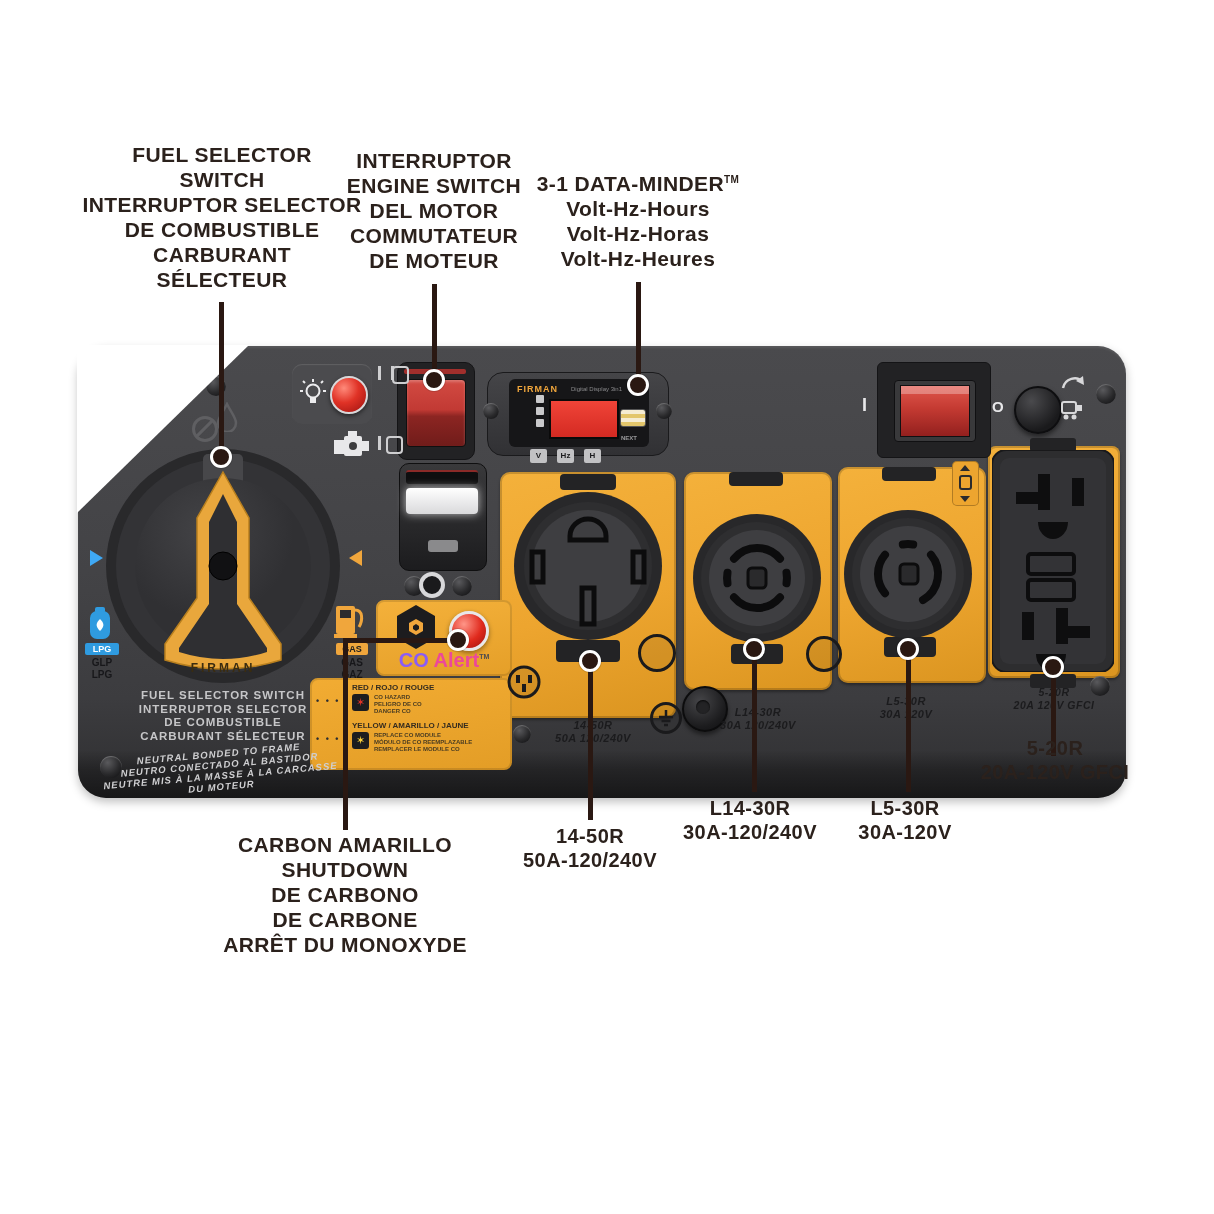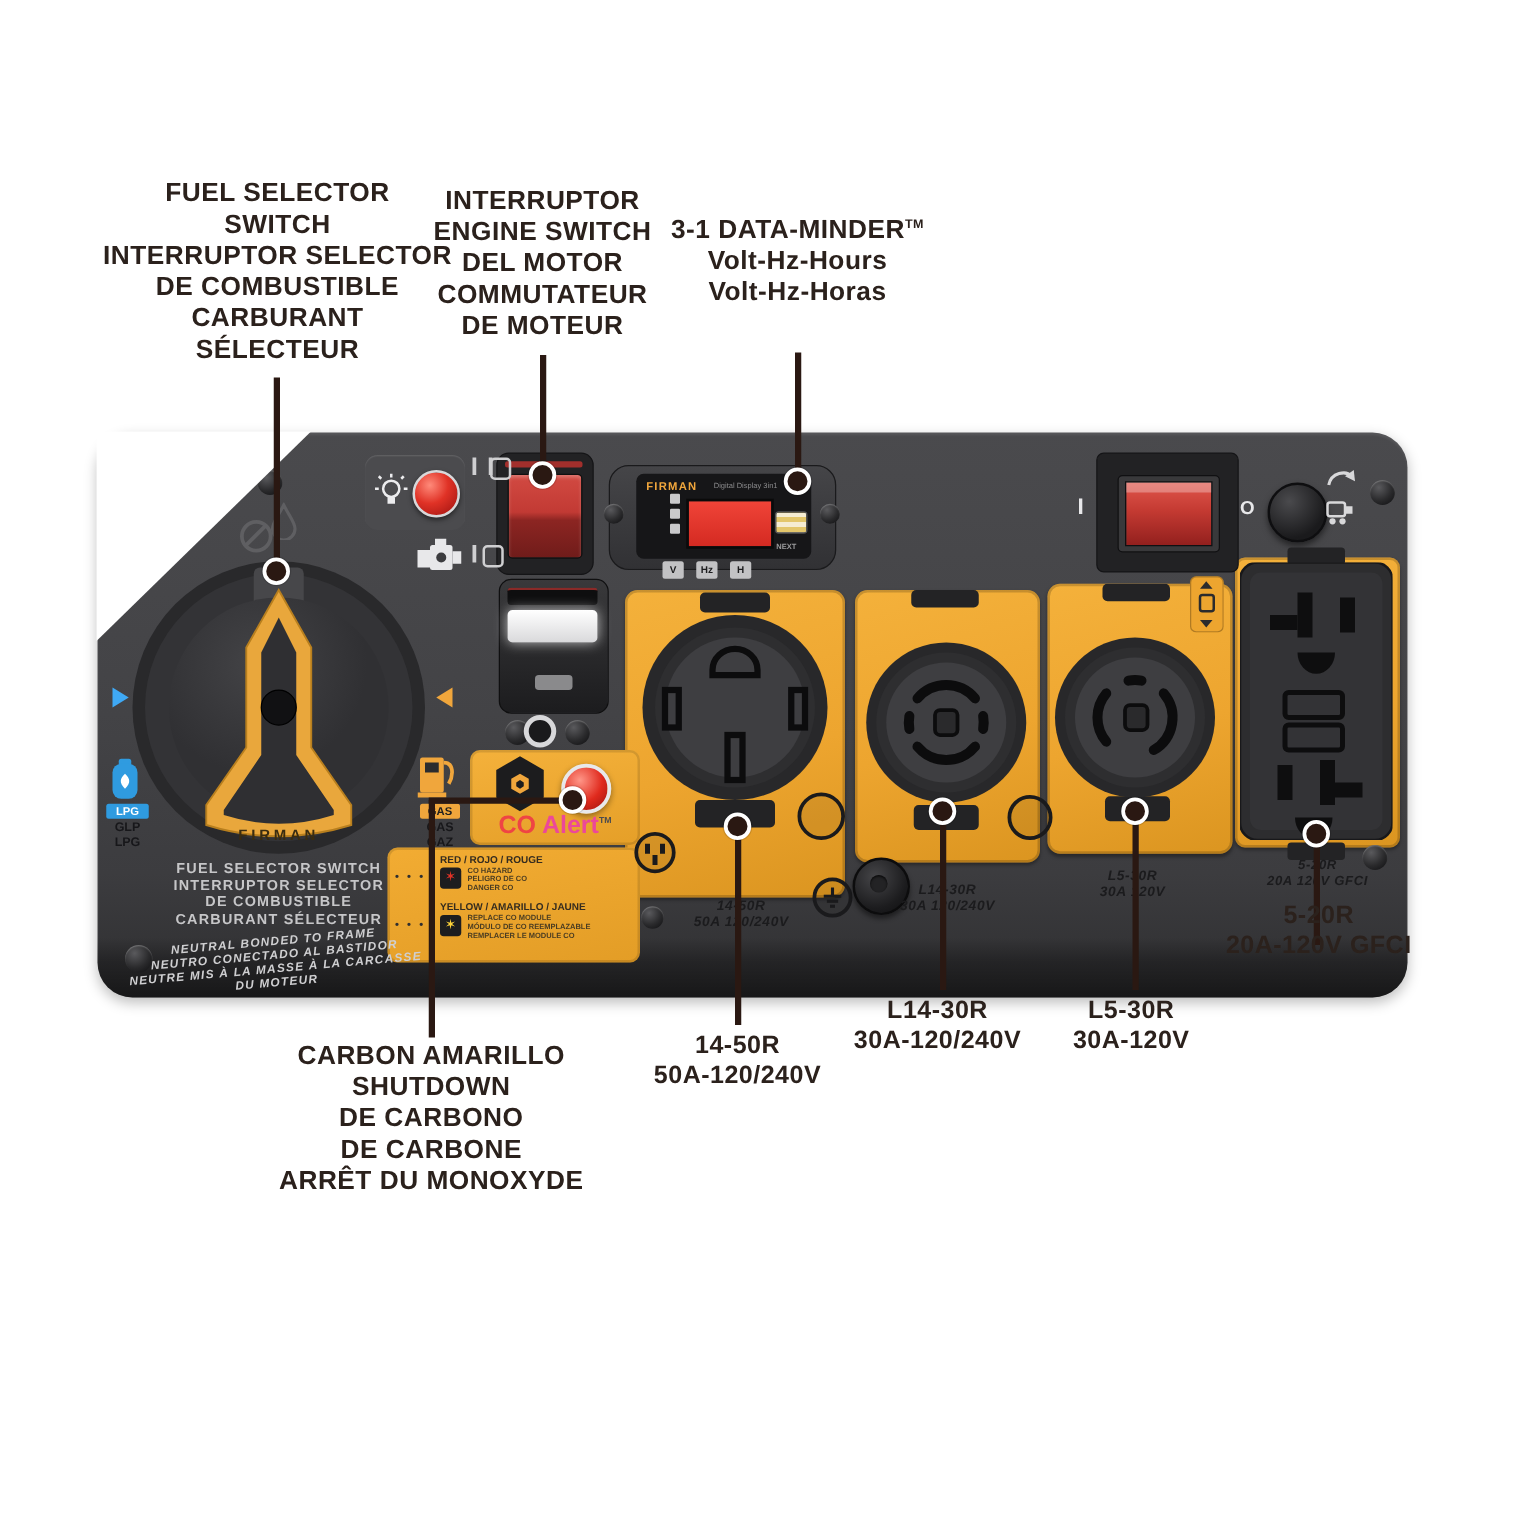--- a/index.html
+++ b/index.html
@@ -98,21 +98,21 @@
           background:#5f5f62;transform:rotate(45deg);}
 
   
   #co-logo-box{position:absolute;left:376px;top:600px;width:136px;height:76px;z-index:3;border-radius:8px;
           background:linear-gradient(170deg,#F4B13B,#E59F28);box-shadow:inset 0 0 0 2px rgba(0,0,0,.12);}
   #co-led{position:absolute;left:449px;top:611px;width:34px;height:34px;border-radius:50%;z-index:4;
           background:radial-gradient(circle at 35% 30%,#ff9688,#e02a1d 55%,#a31510 95%);
           border:3px solid #e8e8ea;box-shadow:0 2px 5px rgba(0,0,0,.4);}
   #co-title{position:absolute;left:378px;top:649px;width:132px;text-align:center;z-index:4;
           font-weight:800;font-size:20px;}
-  #co-title .co{color:#ef4444;} #co-title .alert{color:#ec4899;}
+  #co-title .co{color:#8b5cf6;} #co-title .alert{color:#ec4899;}
   #co-title sup{font-size:7px;color:#4c4c4f;}
   #co-legend{position:absolute;left:310px;top:678px;width:202px;height:92px;z-index:3;border-radius:8px;
           background:linear-gradient(170deg,#F2AC33,#E39D26);box-shadow:inset 0 0 0 2px rgba(0,0,0,.12);}
   .co-row-title{position:absolute;z-index:4;font-weight:800;font-size:8px;color:#352c1f;}
   .co-icon{position:absolute;z-index:4;width:17px;height:17px;background:#1d1d1f;border-radius:3px;
           text-align:center;line-height:17px;font-size:11px;}
   .co-desc{position:absolute;z-index:4;font-weight:700;font-size:6px;line-height:7px;color:#4a3c22;}
   .co-dots{position:absolute;z-index:4;font-size:9px;letter-spacing:2px;color:#2e2e30;font-weight:700;}
 
   
@@ -475,20 +475,21 @@
     <div>ENGINE SWITCH</div>
     <div>DEL MOTOR</div>
     <div>COMMUTATEUR</div>
     <div>DE MOTEUR</div>
   </div>
 
   <div class="callout" style="left:498px;top:167px;width:280px;">
     <div><span>3-1 DATA-MINDER</span><sup>TM</sup></div>
     <div>Volt-Hz-Hours</div>
     <div>Volt-Hz-Horas</div>
+    <div>Volt-Hz-Heures</div>
   </div>
 
   <div class="callout" style="left:185px;top:832px;width:320px;">
     <div>CARBON AMARILLO</div>
     <div>SHUTDOWN</div>
     <div>DE CARBONO</div>
     <div>DE CARBONE</div>
     <div>ARRÊT DU MONOXYDE</div>
   </div>
 
@@ -500,18 +501,18 @@
   <div class="callout small" style="left:640px;top:796px;width:220px;">
     <div>L14-30R</div>
     <div>30A-120/240V</div>
   </div>
 
   <div class="callout small" style="left:805px;top:796px;width:200px;">
     <div>L5-30R</div>
     <div>30A-120V</div>
   </div>
 
-  <div class="callout small" style="left:935px;top:720px;width:240px;">
+  <div class="callout small" style="left:935px;top:736px;width:240px;">
     <div>5-20R</div>
     <div>20A-120V GFCI</div>
   </div>
 
 </div>
 
 </body></html>

